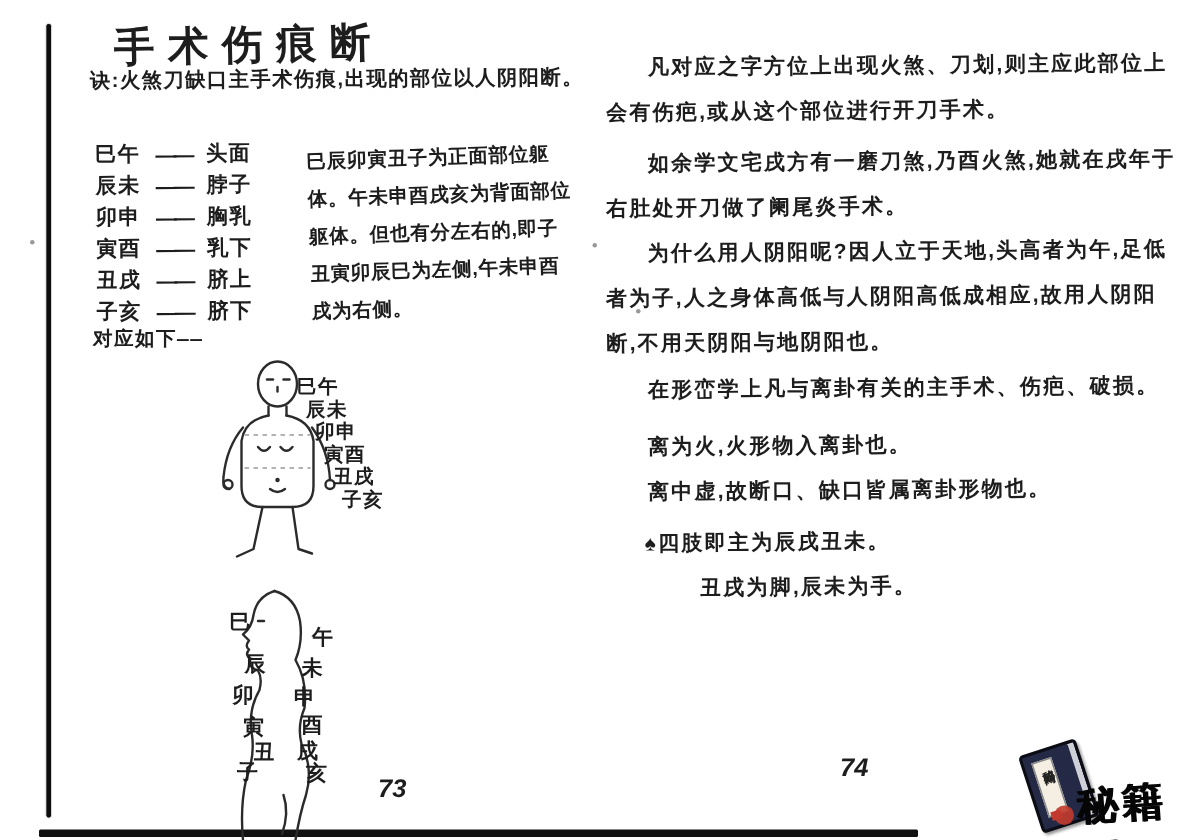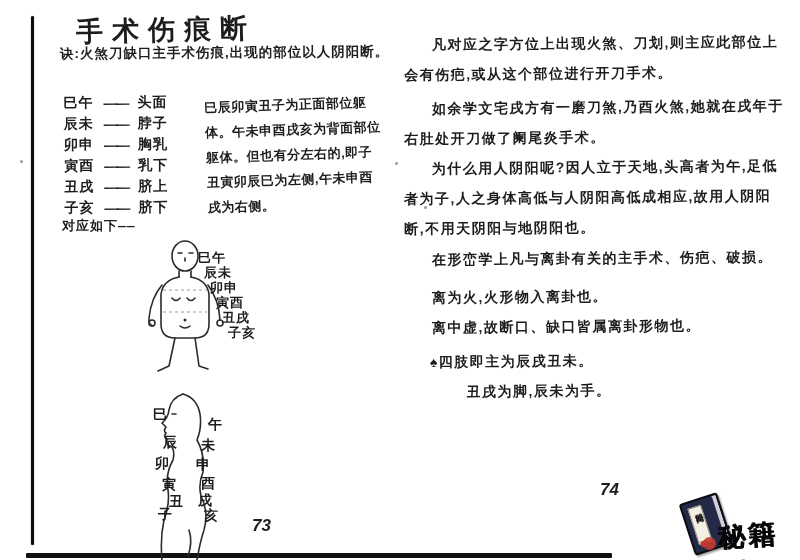--- a/index.html
+++ b/index.html
@@ -157,21 +157,21 @@
 
   <div class="abs hw bullet-block" style="left:430px;top:346px;">
     <div>
       <span>♠</span><span>四肢即主为辰戌丑未。</span>
     </div>
     <div class="bullet-l2">
       <span>丑戌为脚,辰未为手。</span>
     </div>
   </div>
 
-  <div class="abs hw pageno" style="left:560px;top:480px;margin-left:40px;">74</div>
+  <div class="abs hw pageno" style="left:560px;top:502px;">74</div>
 
   <div class="abs book">
     <div class="book-strip">
       <span>秘籍网</span>
     </div>
     <div class="book-seal"></div>
   </div>
   <div class="abs logo-seal"></div>
   <div class="abs hw logo-text">秘籍网</div>
 

